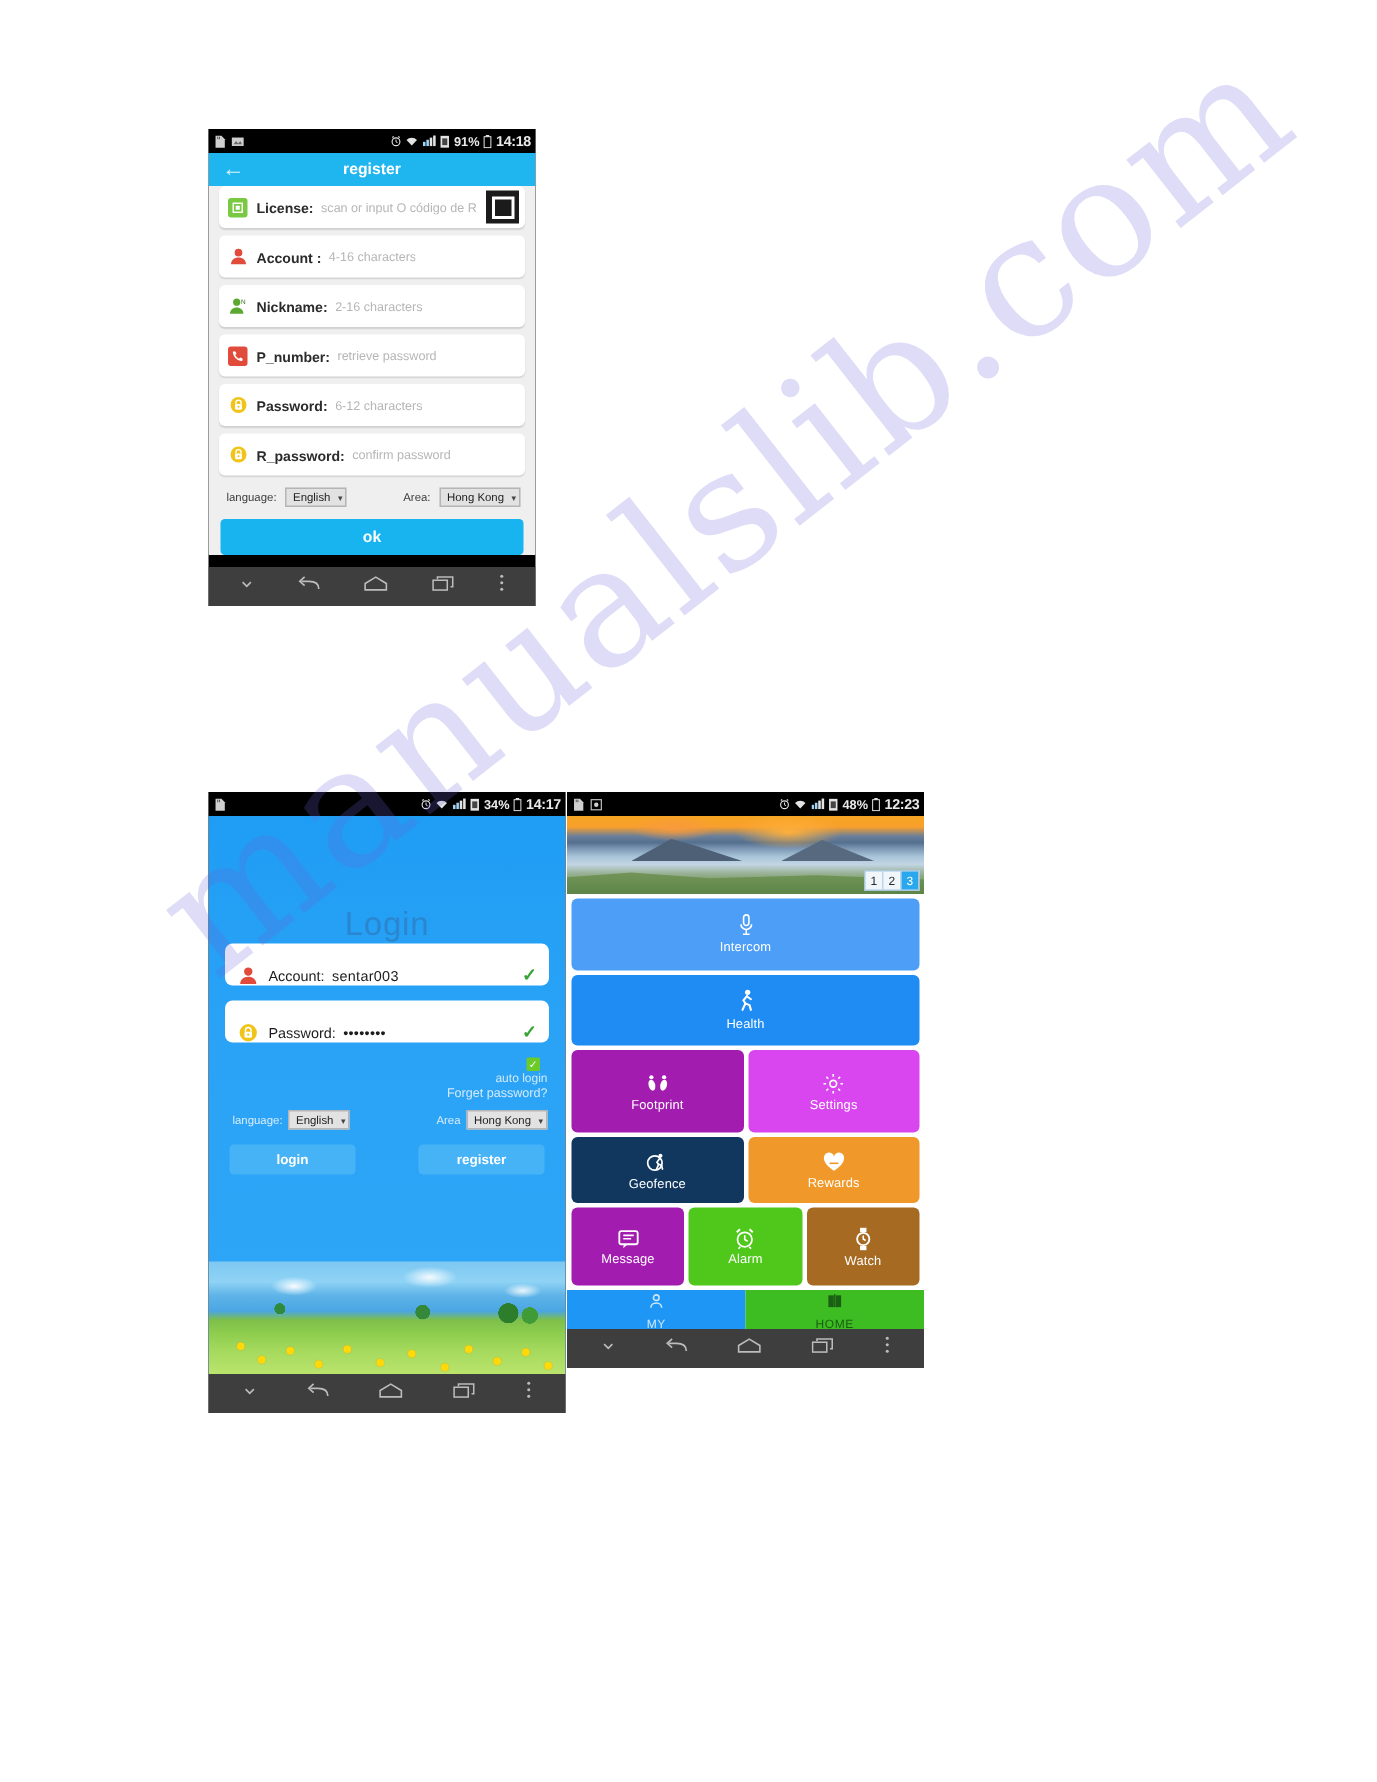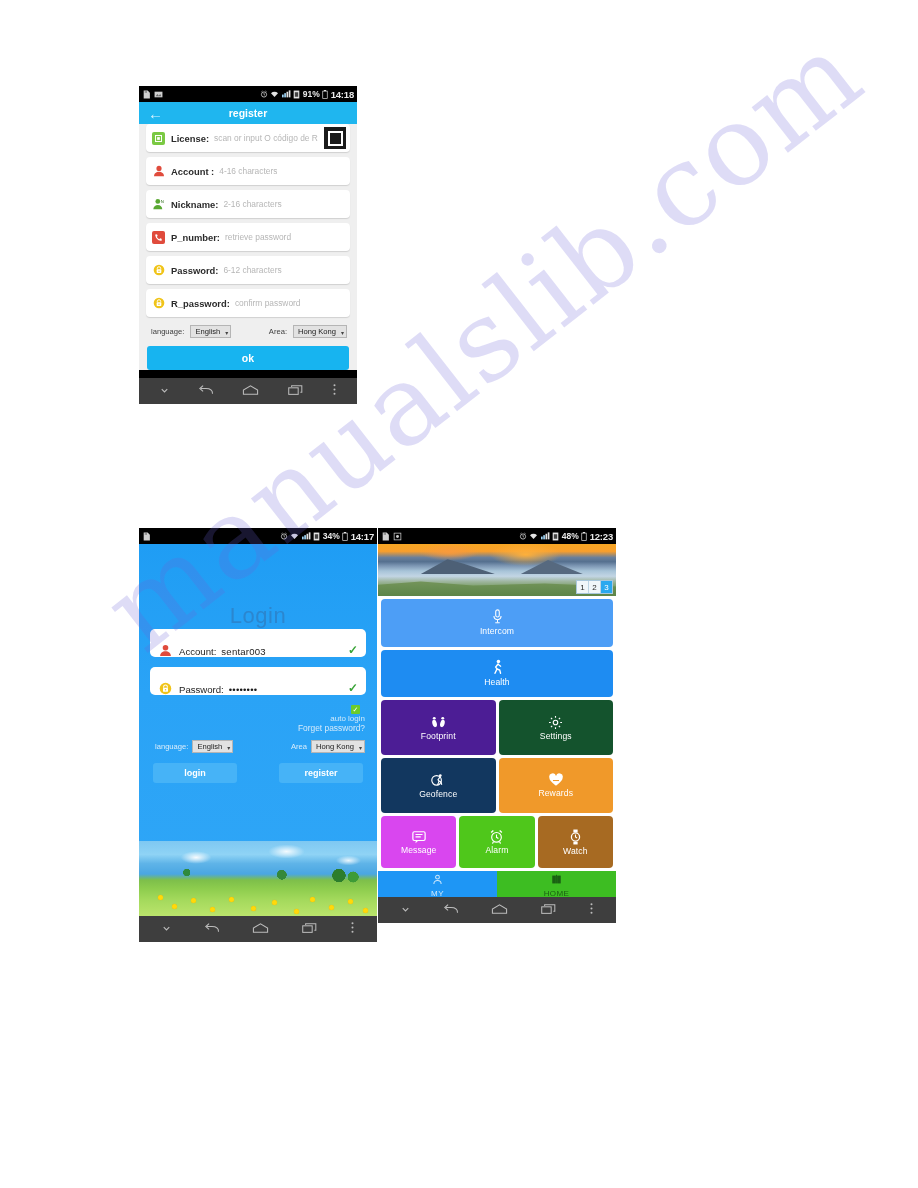--- a/index.html
+++ b/index.html
@@ -702,45 +702,45 @@
                   <path d="M6.4 10.6l3 1.2.9 3.4" stroke="#fff" stroke-width="1.5" fill="none" stroke-linecap="round"></path>
                   <path d="M7.6 5.6l2.8 2" stroke="#fff" stroke-width="1.4" stroke-linecap="round"></path>
                 </svg>
             </span>
             <span class="t-lab">Health</span>
           </div>
         </div>
       </div>
 
       <div class="row" style="height:55px">
-        <div class="tile" style="background:#4c1d95;flex:1">
+        <div class="tile" style="background:#a21caf;flex:1">
           <span class="t-ico">
             <svg width="17" height="15" viewBox="0 0 20 17">
                 <ellipse cx="5.4" cy="9.6" rx="2.6" ry="4.4" fill="#fff" transform="rotate(-14 5.4 9.6)"></ellipse>
                 <ellipse cx="5" cy="3.4" rx="1.7" ry="1.5" fill="#fff"></ellipse>
                 <ellipse cx="14.6" cy="9.6" rx="2.6" ry="4.4" fill="#fff" transform="rotate(14 14.6 9.6)"></ellipse>
                 <ellipse cx="15" cy="3.4" rx="1.7" ry="1.5" fill="#fff"></ellipse>
               </svg>
           </span>
           <span class="t-lab">Footprint</span>
         </div>
-        <div class="tile" style="background:#14532d;flex:1">
+        <div class="tile" style="background:#d946ef;flex:1">
           <span class="t-ico">
             <svg width="15" height="15" viewBox="0 0 18 18">
                 <g fill="none" stroke="#fff" stroke-width="1.35">
                   <circle cx="9" cy="9" r="2.7"></circle>
                   <path d="M9 1.2v2.1M9 14.7v2.1M1.2 9h2.1M14.7 9h2.1M3.5 3.5l1.5 1.5M13 13l1.5 1.5M14.5 3.5L13 5M5 13l-1.5 1.5"></path>
                 </g>
               </svg>
           </span>
           <span class="t-lab">Settings</span>
         </div>
       </div>
 
-      <div class="row" style="height:55px">
+      <div class="row" style="height:44px">
         <div class="tile" style="background:#12375f;flex:1">
           <span class="t-ico">
             <svg width="16" height="16" viewBox="0 0 18 18">
                 <circle cx="7.4" cy="9.4" r="5.4" fill="none" stroke="#fff" stroke-width="1.3"></circle>
                 <circle cx="11.6" cy="4" r="1.5" fill="#fff"></circle>
                 <path d="M11.1 5.8L9 8.8l1.2 1.8-1.6 3.6" stroke="#fff" stroke-width="1.3" fill="none" stroke-linecap="round"></path>
                 <path d="M10 10.2l2.4.9.7 2.8" stroke="#fff" stroke-width="1.3" fill="none" stroke-linecap="round"></path>
               </svg>
           </span>
           <span class="t-lab">Geofence</span>
@@ -750,21 +750,21 @@
             <svg width="16" height="14" viewBox="0 0 18 16">
                 <path d="M9 14.4S1.4 9.6 1.4 5.4A3.9 3.9 0 019 3.4a3.9 3.9 0 017.6 2c0 4.2-7.6 9-7.6 9z" fill="#fff"></path>
                 <path d="M5.6 8.6h6.8" stroke="#f0992a" stroke-width="1.2"></path>
               </svg>
           </span>
           <span class="t-lab">Rewards</span>
         </div>
       </div>
 
       <div class="row" style="height:52px">
-        <div class="tile" style="background:#d946ef;flex:1">
+        <div class="tile" style="background:#a21caf;flex:1">
           <span class="t-ico">
             <svg width="16" height="14" viewBox="0 0 18 16">
                 <rect x="2" y="2" width="14" height="10" rx="1.6" fill="none" stroke="#fff" stroke-width="1.4"></rect>
                 <path d="M5 5.2h8M5 7.8h6" stroke="#fff" stroke-width="1.3"></path>
                 <path d="M5.4 12l-.4 3 3.4-3z" fill="#fff"></path>
               </svg>
           </span>
           <span class="t-lab">Message</span>
         </div>
         <div class="tile" style="background:#4fc71b;flex:1">

